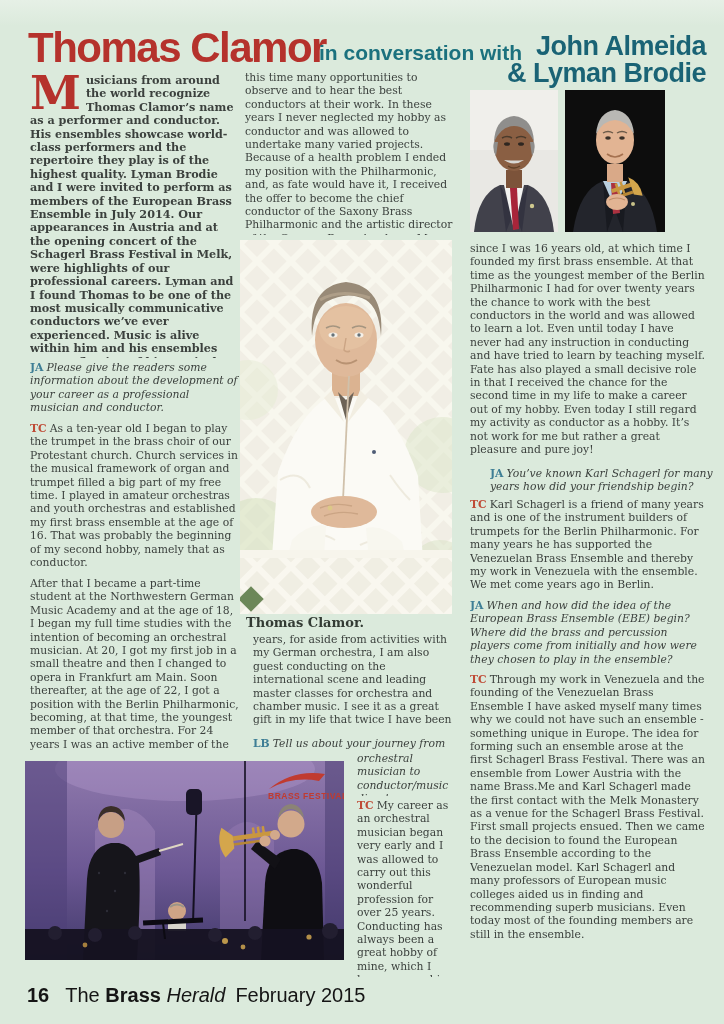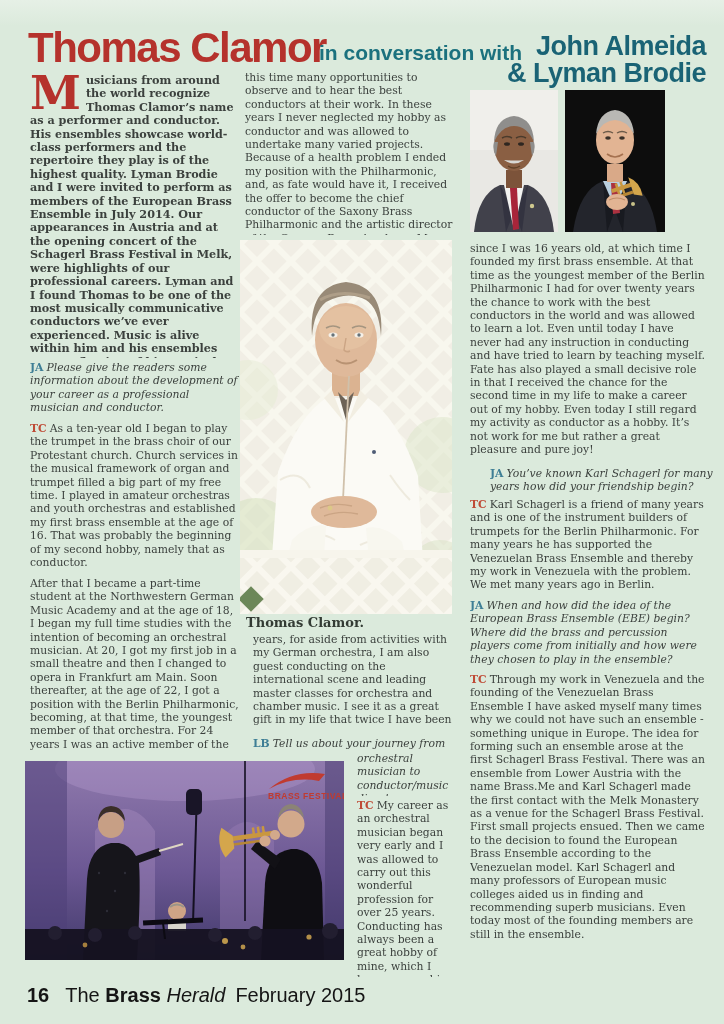--- a/index.html
+++ b/index.html
@@ -188,21 +188,21 @@
       </g>
       <ellipse cx="52" cy="112" rx="11" ry="8" fill="#e2b493"></ellipse>
       <path d="M44 110 Q52 106 60 110" stroke="#c08d68" stroke-width="1.2" fill="none"></path>
     </svg>
   </div>
 
   <p class="abs body" style="left:470px;top:242px;width:236px;max-height:230px;"><span>since I was 16 years old, at which time I founded my first brass ensemble. At that time as the youngest member of the Berlin Philharmonic I had for over twenty years the chance to work with the best conductors in the world and was allowed to learn a lot. Even until today I have never had any instruction in conducting and have tried to learn by teaching myself. Fate has also played a small decisive role in that I received the chance for the second time in my life to make a career out of my hobby. Even today I still regard my activity as conductor as a hobby. It’s not work for me but rather a great pleasure and pure joy!</span></p>
 
   <p class="abs body q" style="left:470px;top:467px;width:236px;max-height:30px;margin-left:20px;"><span class="lbl blue">JA</span><span>You’ve known Karl Schagerl for many years how did your friendship begin?</span></p>
 
-  <p class="abs body" style="left:470px;top:498px;width:236px;max-height:96px;"><span class="lbl red">TC</span><span>Karl Schagerl is a friend of many years and is one of the instrument builders of trumpets for the Berlin Philharmonic. For many years he has supported the Venezuelan Brass Ensemble and thereby my work in Venezuela with the problem. We met many years ago in Berlin.</span></p>
+  <p class="abs body" style="left:470px;top:498px;width:236px;max-height:96px;"><span class="lbl red">TC</span><span>Karl Schagerl is a friend of many years and is one of the instrument builders of trumpets for the Berlin Philharmonic. For many years he has supported the Venezuelan Brass Ensemble and thereby my work in Venezuela with the ensemble. We met come years ago in Berlin.</span></p>
 
   <p class="abs body q" style="left:470px;top:599px;width:236px;max-height:70px;"><span class="lbl blue">JA</span><span>When and how did the idea of the European Brass Ensemble (EBE) begin? Where did the brass and percussion players come from initially and how were they chosen to play in the ensemble?</span></p>
 
   <p class="abs body" style="left:470px;top:673px;width:236px;max-height:270px;"><span class="lbl red">TC</span><span>Through my work in Venezuela and the founding of the Venezuelan Brass Ensemble I have asked myself many times why we could not have such an ensemble - something unique in Europe. The idea for forming such an ensemble arose at the first Schagerl Brass Festival. There was an ensemble from Lower Austria with the name Brass.Me and Karl Schagerl made the first contact with the Melk Monastery as a venue for the Schagerl Brass Festival. First small projects ensued. Then we came to the decision to found the European Brass Ensemble according to the Venezuelan model. Karl Schagerl and many professors of European music colleges aided us in finding and recommending superb musicians. Even today most of the founding members are still in the ensemble.</span></p>
 
 
   <div class="abs photo" style="left:25px;top:761px;">
     <svg width="319" height="199" viewBox="0 0 319 199">
       <defs>
         <linearGradient id="bgc" x1="0" y1="0" x2="0" y2="1">

